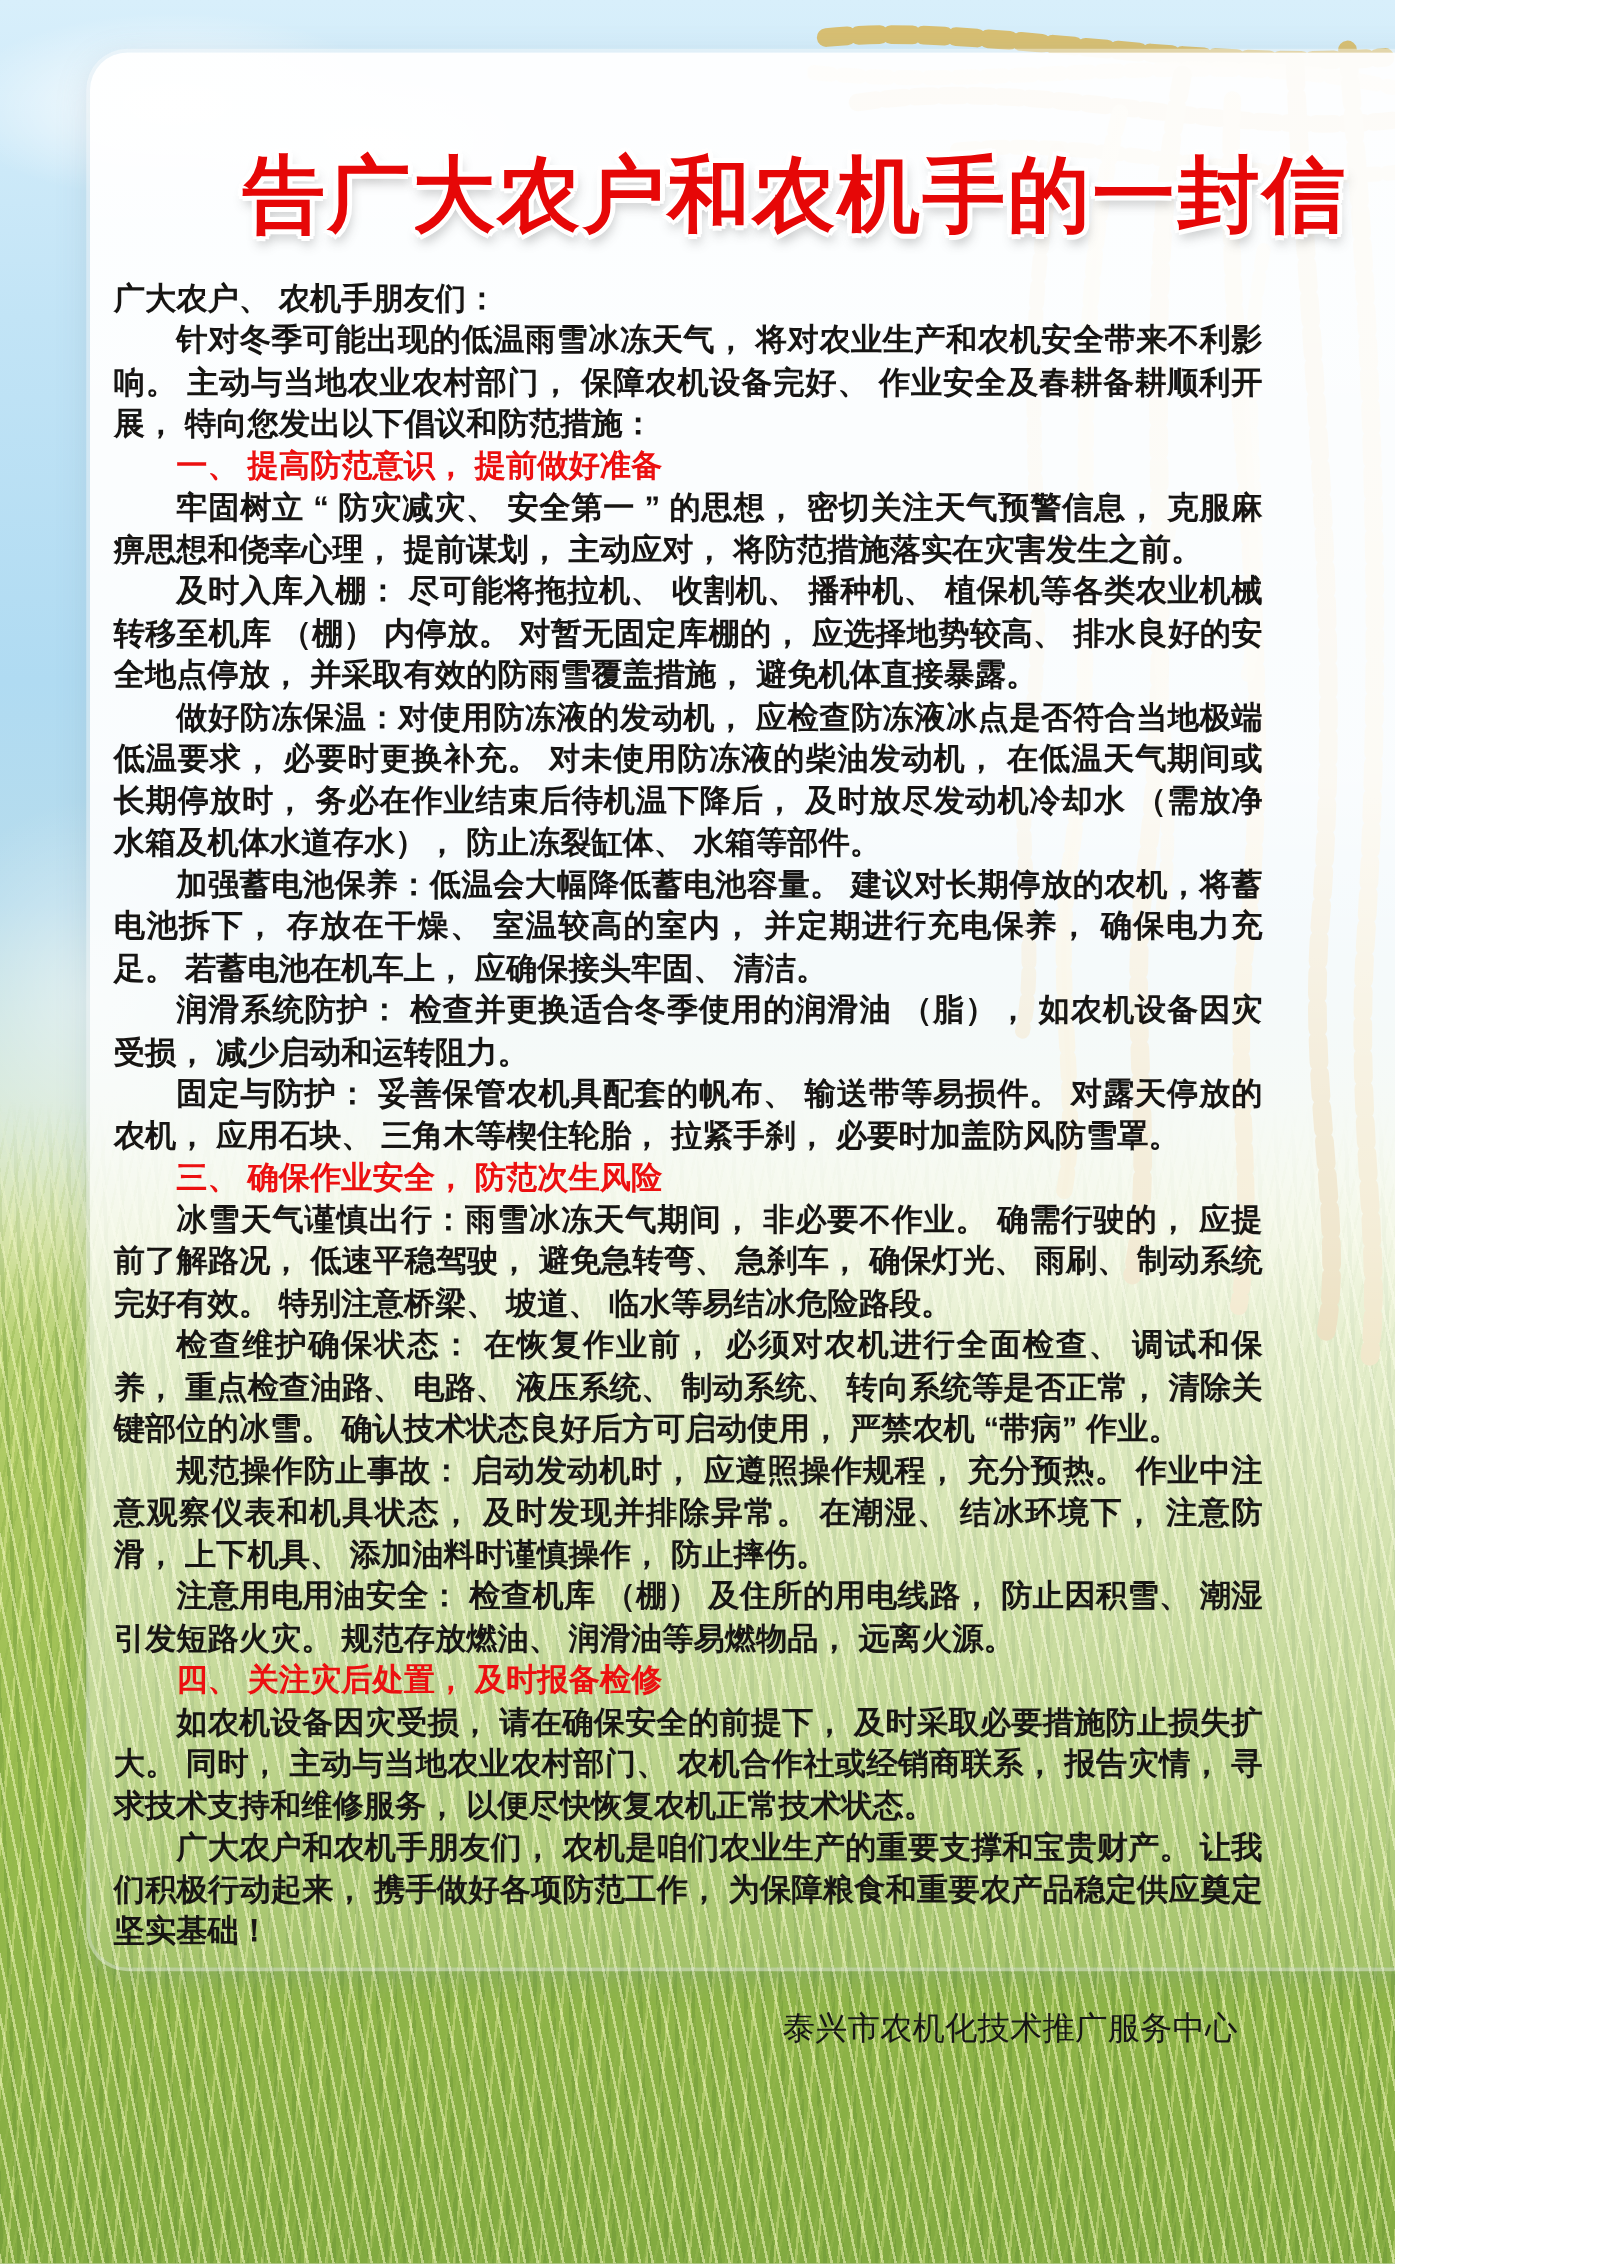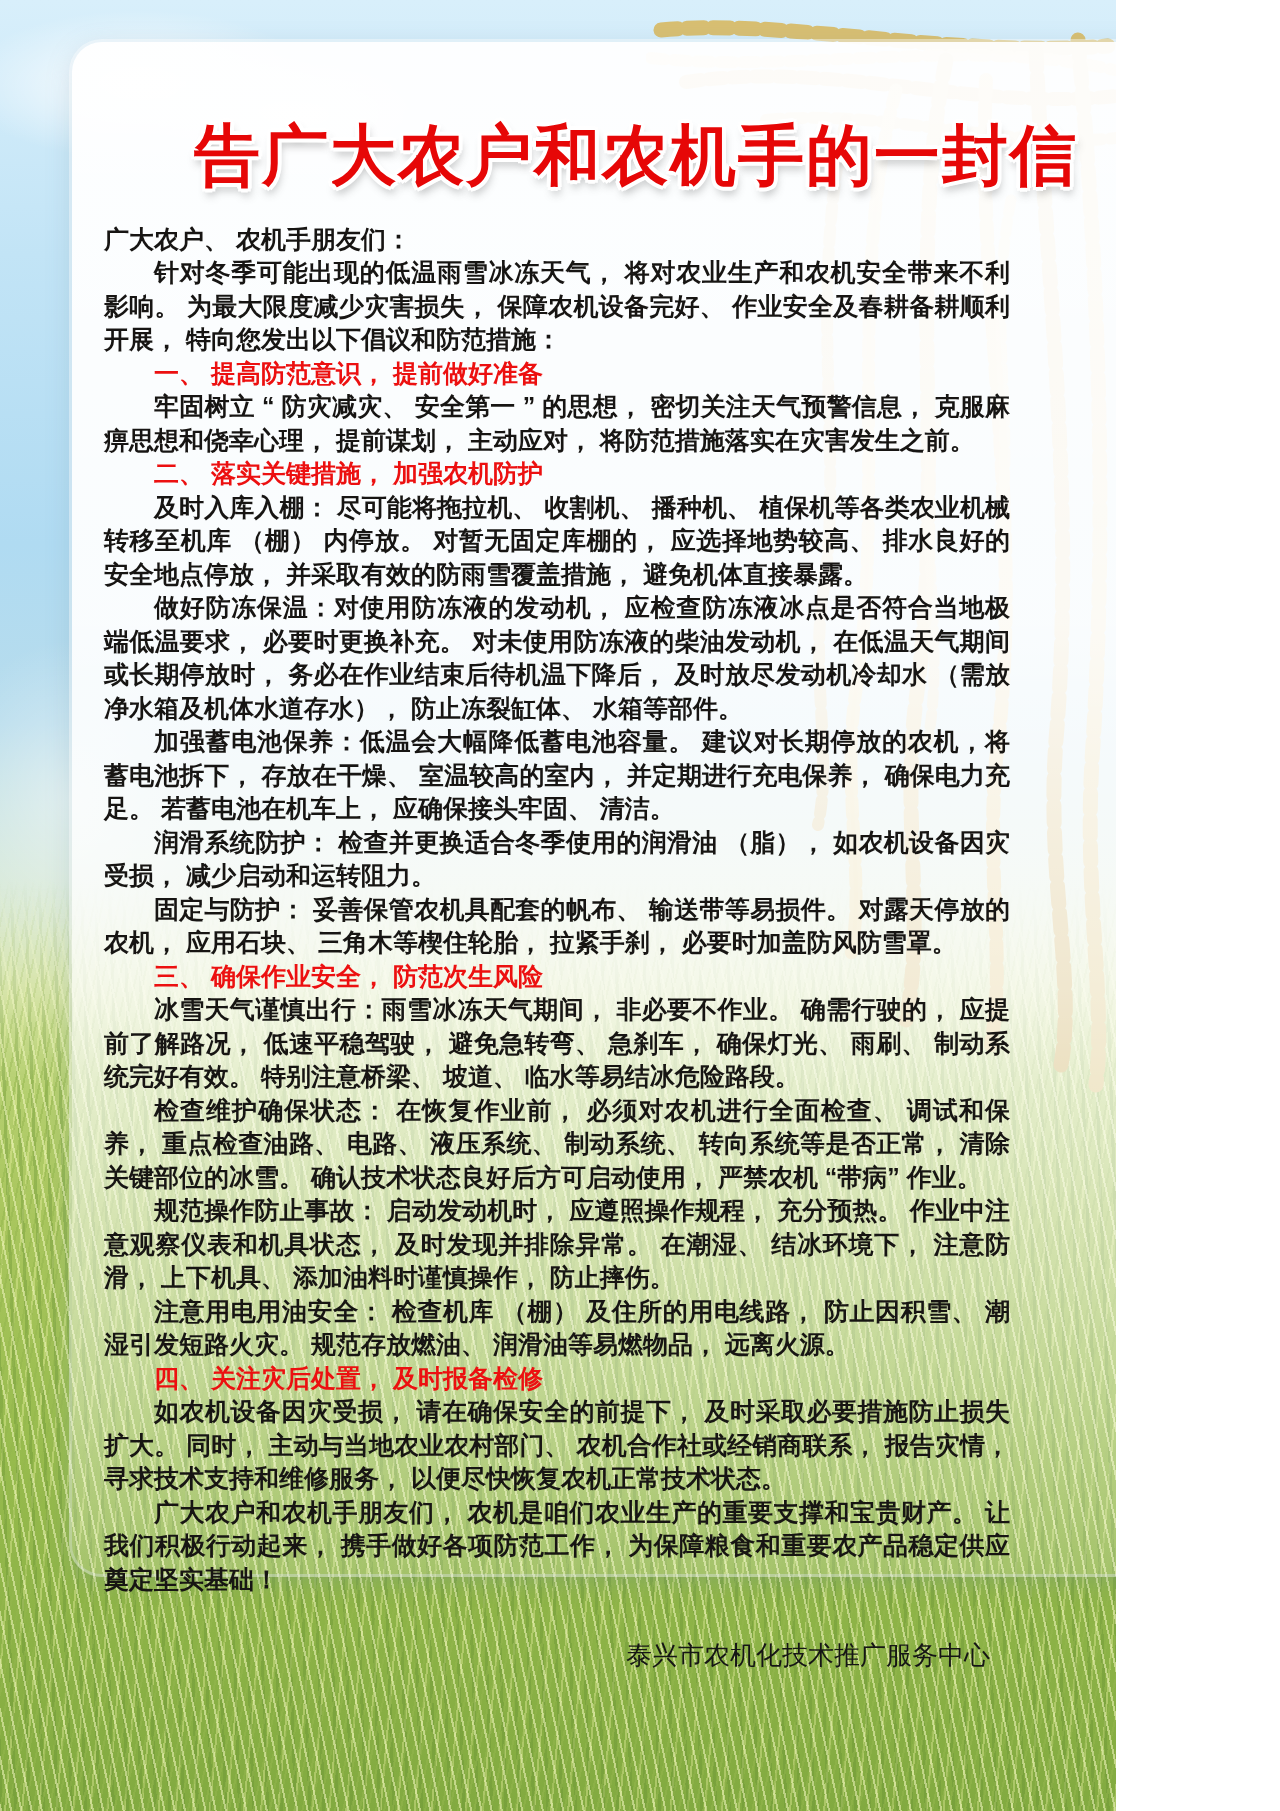--- a/index.html
+++ b/index.html
@@ -43,21 +43,21 @@
   .title {
     margin:44px 36px 26px 28px; text-align:center;
     font-size:66px; line-height:1.25; font-weight:bold; letter-spacing:2px;
     color:var(--title-red, #e60707);
     text-shadow:
       -3px -3px 0 #fff, 3px -3px 0 #fff, -3px 3px 0 #fff, 3px 3px 0 #fff,
       -4px 0 0 #fff, 4px 0 0 #fff, 0 -4px 0 #fff, 0 4px 0 #fff,
       2px 7px 9px rgba(60,60,60,0.35);
     white-space:nowrap;
   }
-  .letter { padding:0 198px 0 32px; font-size:25px; line-height:33.5px;
+  .letter { padding:0 198px 0 19px; font-size:25px; line-height:33.5px;
     font-weight:700; color:var(--body-black, #171513); text-align:justify;margin-top:12px; }
   .letter p { margin:0; text-indent:2em; }
   .letter p.salutation { text-indent:0; }
   .letter p.heading { color:var(--heading-red, #ec1010); }
   .signature { margin:42px 0 0 0; padding-right:218px; text-align:right;
     font-size:26px; font-weight:400; color:#151515; }
 </style>
 </head>
 <body>
 
@@ -95,26 +95,25 @@
     </g>
   </svg>
 
   <div class="panel"></div>
 
   <div class="content">
     <h1 class="title">告广大农户和农机手的一封信</h1>
 
     <div class="letter">
       <p class="salutation">广大农户、 农机手朋友们：</p>
-      <p>针对冬季可能出现的低温雨雪冰冻天气， 将对农业生产和农机安全带来不利影响。 为最大限度减少灾害损失， 保障农机设备完好、 作业安全及春耕备耕顺利开展， 特向您发出以下倡议和防范措施：</p>
+      <p>针对冬季可能出现的低温雨雪冰冻天气， 将对农业生产和农机安全带来不利影响。 主动与当地农业农村部门， 保障农机设备完好、 作业安全及春耕备耕顺利开展， 特向您发出以下倡议和防范措施：</p>
 
       <p class="heading">一、 提高防范意识， 提前做好准备</p>
       <p>牢固树立 “ 防灾减灾、 安全第一 ” 的思想， 密切关注天气预警信息， 克服麻痹思想和侥幸心理， 提前谋划， 主动应对， 将防范措施落实在灾害发生之前。</p>
 
-      <p class="heading">二、 落实关键措施， 加强农机防护</p>
       <p>及时入库入棚： 尽可能将拖拉机、 收割机、 播种机、 植保机等各类农业机械转移至机库 （棚） 内停放。 对暂无固定库棚的， 应选择地势较高、 排水良好的安全地点停放， 并采取有效的防雨雪覆盖措施， 避免机体直接暴露。</p>
       <p>做好防冻保温：对使用防冻液的发动机， 应检查防冻液冰点是否符合当地极端低温要求， 必要时更换补充。 对未使用防冻液的柴油发动机， 在低温天气期间或长期停放时， 务必在作业结束后待机温下降后， 及时放尽发动机冷却水 （需放净水箱及机体水道存水）， 防止冻裂缸体、 水箱等部件。</p>
       <p>加强蓄电池保养：低温会大幅降低蓄电池容量。 建议对长期停放的农机，将蓄电池拆下， 存放在干燥、 室温较高的室内， 并定期进行充电保养， 确保电力充足。 若蓄电池在机车上， 应确保接头牢固、 清洁。</p>
       <p>润滑系统防护： 检查并更换适合冬季使用的润滑油 （脂）， 如农机设备因灾受损， 减少启动和运转阻力。</p>
       <p>固定与防护： 妥善保管农机具配套的帆布、 输送带等易损件。 对露天停放的农机， 应用石块、 三角木等楔住轮胎， 拉紧手刹， 必要时加盖防风防雪罩。</p>
 
       <p class="heading">三、 确保作业安全， 防范次生风险</p>
       <p>冰雪天气谨慎出行：雨雪冰冻天气期间， 非必要不作业。 确需行驶的， 应提前了解路况， 低速平稳驾驶， 避免急转弯、 急刹车， 确保灯光、 雨刷、 制动系统完好有效。 特别注意桥梁、 坡道、 临水等易结冰危险路段。</p>
       <p>检查维护确保状态： 在恢复作业前， 必须对农机进行全面检查、 调试和保养， 重点检查油路、 电路、 液压系统、 制动系统、 转向系统等是否正常， 清除关键部位的冰雪。 确认技术状态良好后方可启动使用， 严禁农机 “带病” 作业。</p>
       <p>规范操作防止事故： 启动发动机时， 应遵照操作规程， 充分预热。 作业中注意观察仪表和机具状态， 及时发现并排除异常。 在潮湿、 结冰环境下， 注意防滑， 上下机具、 添加油料时谨慎操作， 防止摔伤。</p>

